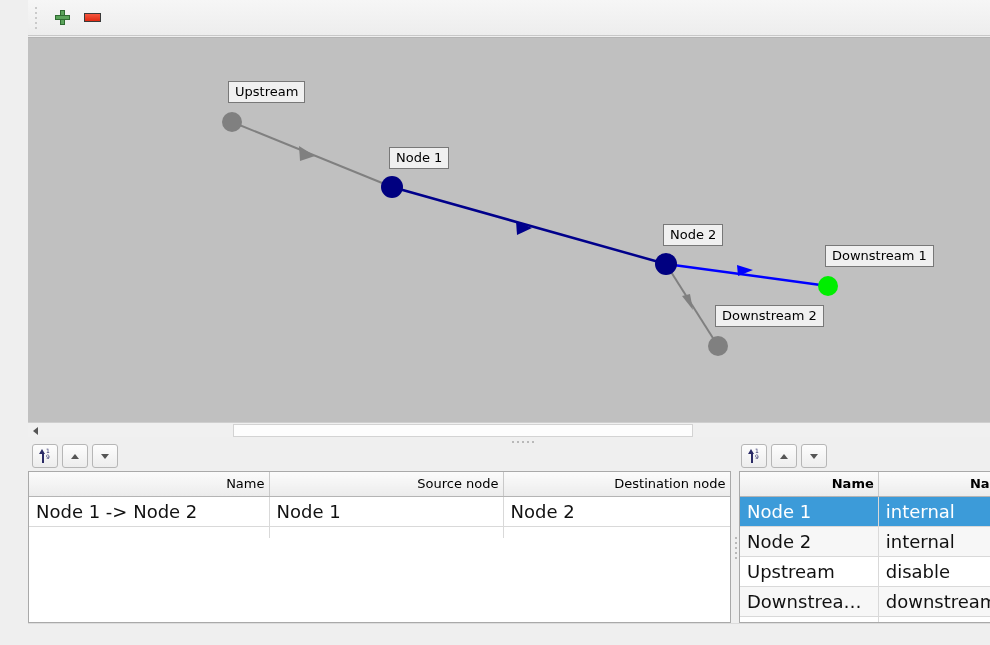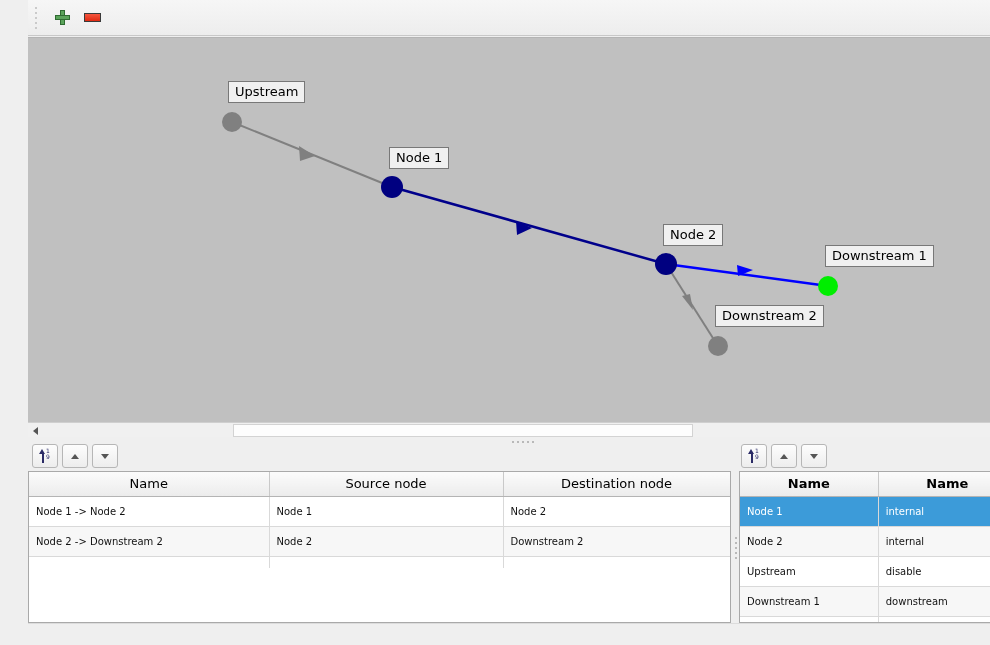--- a/index.html
+++ b/index.html
@@ -118,26 +118,26 @@
 
   
   .tbl-wrap {
     position: absolute; background: #fff; border: 1px solid #a9a9a9; overflow: hidden;
   }
   table.grid { border-collapse: collapse; width: 100%; table-layout: fixed; }
   table.grid th {
     background: linear-gradient(#fbfbfb, #ececec);
     border-right: 1px solid #c9c9c9; border-bottom: 1px solid #b4b4b4;
     height: 24px; font-weight: normal; font-size: 13px; color: #000;
-    text-align: center; padding: 0 4px;
+    text-align: right; padding: 0 4px;
   }
   table.grid.bold-head th { font-weight: bold; }
   table.grid td {
     border-right: 1px solid #d9d9d9; border-bottom: 1px solid #d9d9d9;
-    height: 30px; padding: 0 7px; font-size: 10px; color: #111;
+    height: 30px; padding: 0 7px; font-size: 18px; color: #111;
     white-space: nowrap; overflow: hidden; text-overflow: ellipsis;
   }
   table.grid tr:nth-child(even) td { background: #f7f7f7; }
   table.grid tr:nth-child(odd) td { background: #ffffff; }
   table.grid tr.sel td { background: #3c9bd9 !important; color: #fff; }
   table.grid tr.empty td { background: #ffffff; height: 12px; border-bottom: none; }
 
   
   .rt-vsb {
     position: absolute; right: 0; top: 0; width: 15px; bottom: 0;
@@ -300,25 +300,20 @@
           <th>Source node</th>
           <th>Destination node</th>
         </tr>
       </thead>
       <tbody>
         <tr>
           <td>Node 1 -&gt; Node 2</td>
           <td>Node 1</td>
           <td>Node 2</td>
         </tr>
-        <tr>
-          <td>Node 2 -&gt; Downstream 2</td>
-          <td>Node 2</td>
-          <td>Downstream 2</td>
-        </tr>
         <tr class="empty">
           <td></td>
           <td></td>
           <td></td>
         </tr>
       </tbody>
     </table>
   </div>
 
   <div class="vsplit">

